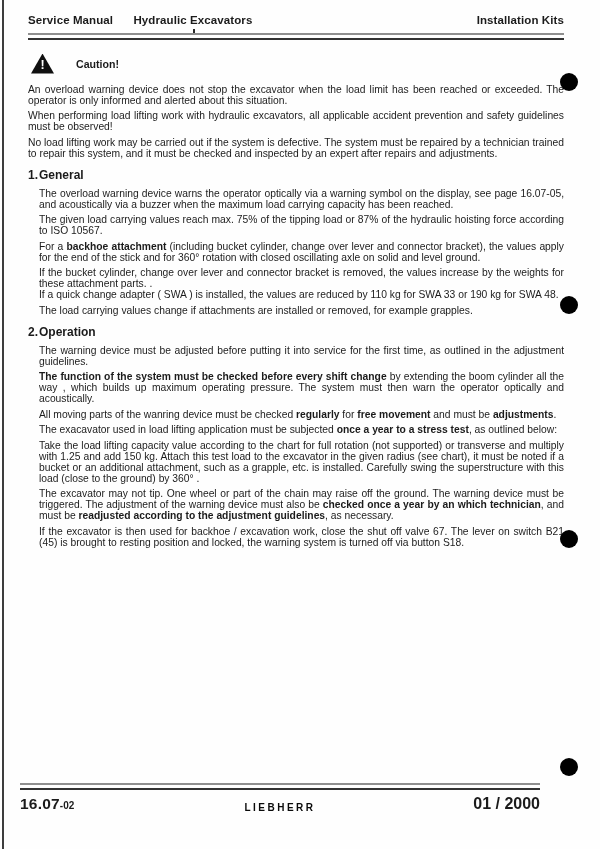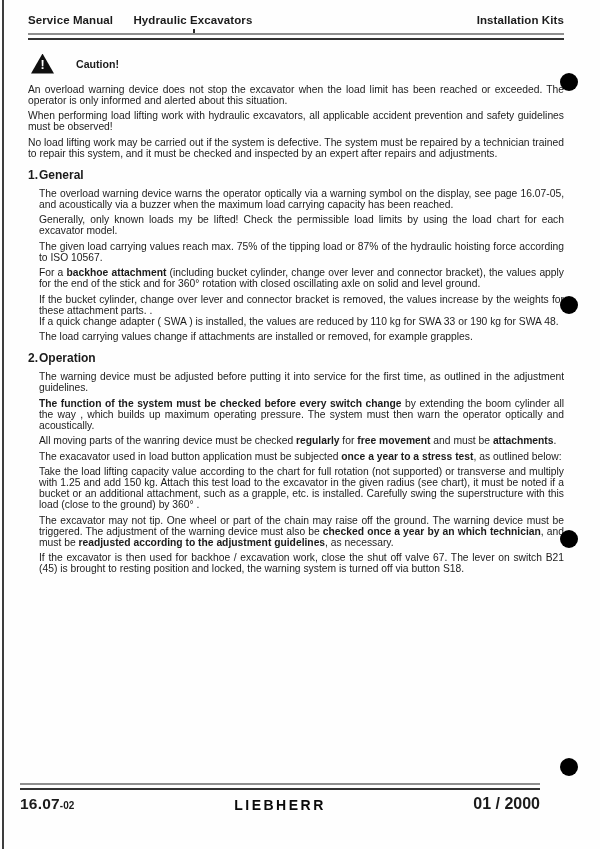--- a/index.html
+++ b/index.html
@@ -34,21 +34,21 @@
   .sec-num{display:inline-block;width:11px;}
   .sec-body{margin-left:11px;}
   .sec-body .para:first-child{margin-top:0;}
   .footer{position:absolute;left:20px;top:783px;width:520px;}
   .footer .double-rule{margin-top:0;}
   .footer-row{position:relative;margin-top:5px;display:flex;justify-content:space-between;align-items:flex-end;}
   .pn-main{font-weight:bold;font-size:15.5px;letter-spacing:0.2px;}
   .pn-suffix{font-weight:bold;font-size:10px;}
   .brand{
     position:absolute;left:50%;transform:translateX(-50%);
-    font-weight:900;font-size:14px;letter-spacing:2.5px;color:#0a0a0a;
+    font-weight:900;font-size:10px;letter-spacing:2.5px;color:#0a0a0a;
   }
   .date{font-size:16px;font-weight:700;}
   .hole{position:absolute;left:560px;width:18px;height:18px;border-radius:50%;background:#000;}
   .hole-1{top:73px;}
   .hole-2{top:296px;}
   .hole-3{top:530px;}
   .hole-4{top:758px;}
 </style>
 </head>
 <body>
@@ -80,37 +80,36 @@
         <p class="para"><span>When performing load lifting work with hydraulic excavators, all applicable accident prevention and safety guidelines must be observed!</span></p>
         <p class="para"><span>No load lifting work may be carried out if the system is defective.  The system must be repaired by a technician trained to repair this system, and it must be checked and inspected by an expert after repairs and adjustments.</span></p>
       </div>
 
     <div class="section">
       <div class="sec-heading">
         <span class="sec-num">1.</span><span class="sec-title">General</span>
       </div>
       <div class="sec-body">
           <p class="para"><span>The overload warning device warns the operator optically via a warning symbol on the display, see page 16.07-05, and acoustically via a buzzer when the maximum load carrying capacity has been reached.</span></p>
-          <p class="para"><span>Generally, only known loads my be lifted!  Check the permissible load limits by using the load chart for each  excavator model.</span></p>
           <p class="para"><span>The given load carrying values reach  max. 75% of the tipping load or 87% of the hydraulic hoisting force according to  ISO 10567.</span></p>
           <p class="para"><span>For a </span><b>backhoe attachment</b><span> (including bucket cylinder, change over lever and connector bracket), the values apply for the end of the stick and for 360° rotation with closed oscillating axle on solid and level ground.</span></p>
           <p class="para"><span>If the bucket cylinder, change over lever and connector bracket is removed, the values increase by the weights for these attachment parts. .</span><br><span>If a quick change adapter ( SWA ) is installed, the values are reduced by  110 kg for SWA 33 or 190 kg for SWA 48.</span></p>
           <p class="para"><span>The load carrying values change if attachments are installed or removed, for example grapples.</span></p>
         </div>
     </div>
 
     <div class="section">
       <div class="sec-heading">
         <span class="sec-num">2.</span><span class="sec-title">Operation</span>
       </div>
       <div class="sec-body">
           <p class="para"><span>The warning device must be adjusted before putting it into service for the first time, as outlined in the adjustment guidelines.</span></p>
-          <p class="para"><b>The function of the system must be checked before every switch change</b><span> by extending the boom cylinder all the way , which builds up maximum operating pressure.  The system must then warn the operator optically and acoustically.</span></p>
-          <p class="para"><span>All moving parts of the wanring device must be checked </span><b>regularly</b><span> for </span><b>free movement</b><span> and must be </span><b>attachments</b><span>.</span></p>
-          <p class="para"><span>The exacavator used in load button application must be subjected </span><b>once a year to a stress test</b><span>, as outlined below:</span></p>
+          <p class="para"><b>The function of the system must be checked before every shift change</b><span> by extending the boom cylinder all the way , which builds up maximum operating pressure.  The system must then warn the operator optically and acoustically.</span></p>
+          <p class="para"><span>All moving parts of the wanring device must be checked </span><b>regularly</b><span> for </span><b>free movement</b><span> and must be </span><b>adjustments</b><span>.</span></p>
+          <p class="para"><span>The exacavator used in load lifting application must be subjected </span><b>once a year to a stress test</b><span>, as outlined below:</span></p>
           <p class="para"><span>Take the load lifting capacity value according to the chart for full rotation (not supported) or transverse and multiply with 1.25 and add  150 kg.  Attach this test load to the excavator in the given radius (see chart), it must be noted if a bucket or an additional attachment, such as a grapple, etc. is installed. Carefully swing the superstructure with this load (close to the ground) by  360° .</span></p>
           <p class="para"><span>The excavator may not tip.  One wheel or part of the chain may raise off the ground. The warning device must be triggered. The adjustment of the warning device must also be </span><b>checked once a year by an which technician</b><span>, and must be </span><b>readjusted according to the adjustment guidelines</b><span>, as necessary.</span></p>
           <p class="para"><span>If the excavator is then used for backhoe / excavation work, close the shut off valve  67. The lever on switch B21 (45) is brought to resting position and locked, the warning system is turned off via button S18.</span></p>
         </div>
     </div>
   </div>
 
   <div class="footer">
     <div class="double-rule footer-rule"></div>
     <div class="footer-row">

